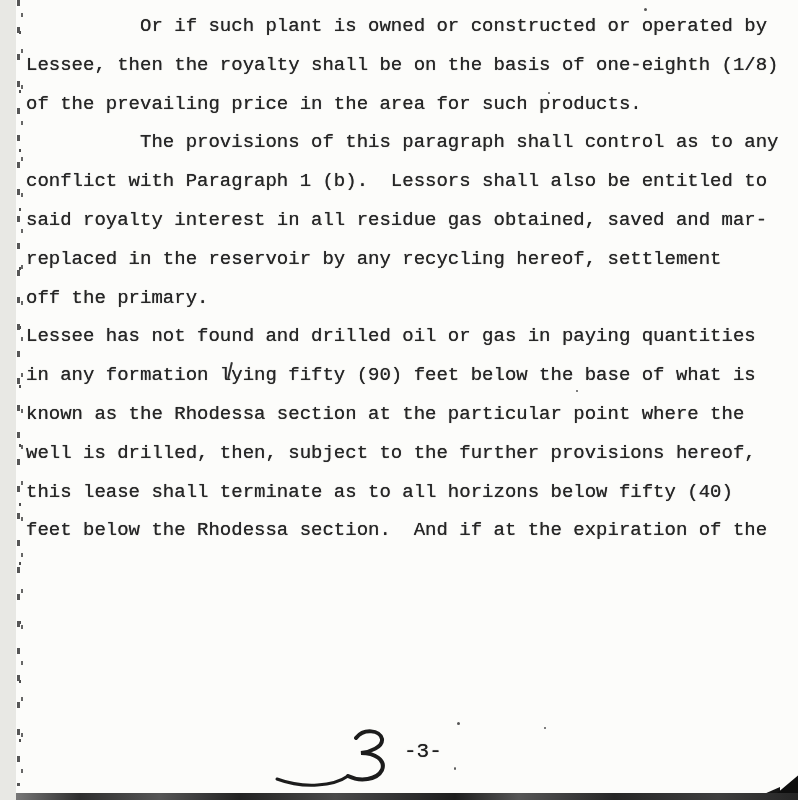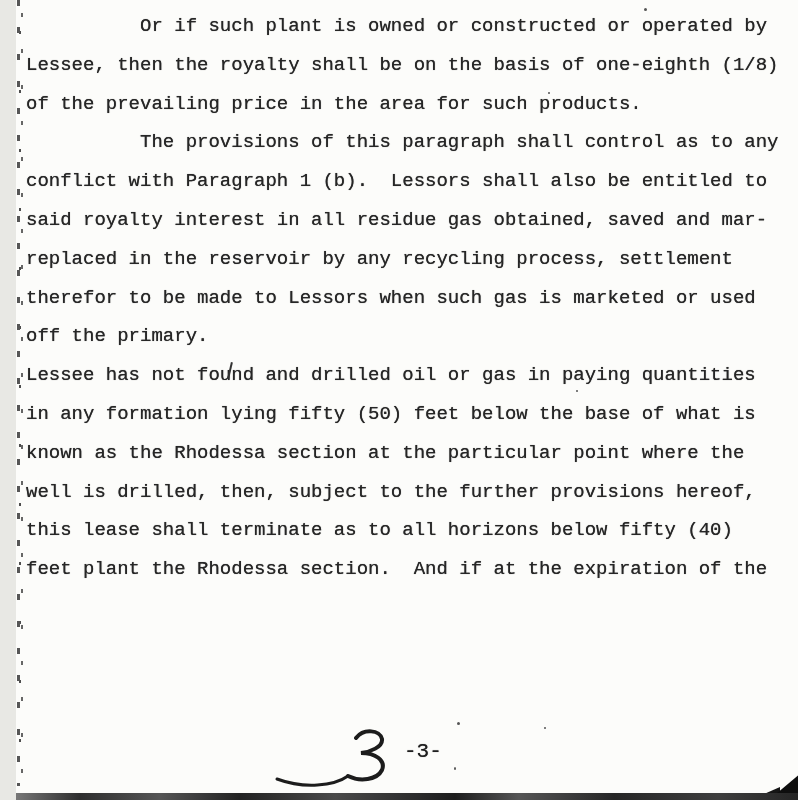--- a/index.html
+++ b/index.html
@@ -88,29 +88,28 @@
 
 <div class="screen">
 
   <div class="text-block">
     <div class="line">          Or if such plant is owned or constructed or operated by</div>
     <div class="line">Lessee, then the royalty shall be on the basis of one-eighth (1/8)</div>
     <div class="line">of the prevailing price in the area for such products.</div>
     <div class="line">          The provisions of this paragraph shall control as to any</div>
     <div class="line">conflict with Paragraph 1 (b).  Lessors shall also be entitled to</div>
     <div class="line">said royalty interest in all residue gas obtained, saved and mar-</div>
-    <div class="line">replaced in the reservoir by any recycling process, settlement</div>
-    <div class="line">therefor to be made to Lessors when such gas is marketed or used</div>
+    <div class="line">replaced in the reservoir by any recycling hereof, settlement</div>
     <div class="line">off the primary.</div>
     <div class="line">Lessee has not found and drilled oil or gas in paying quantities</div>
-    <div class="line">in any formation lying fifty (50) feet below the base of what is</div>
+    <div class="line">in any formation lying fifty (90) feet below the base of what is</div>
     <div class="line">known as the Rhodessa section at the particular point where the</div>
     <div class="line">well is drilled, then, subject to the further provisions hereof,</div>
     <div class="line">this lease shall terminate as to all horizons below fifty (40)</div>
-    <div class="line">feet plant the Rhodessa section.  And if at the expiration of the</div>
+    <div class="line">feet below the Rhodessa section.  And if at the expiration of the</div>
   </div>
 
   <div class="stray-mark"></div>
 
   <div class="handwritten-3">
     <svg width="140" height="62" viewBox="0 0 140 62" xmlns="http://www.w3.org/2000/svg">
       <path d="M 92 12 C 100 2 116 4 118 13 C 119 21 106 26 97 27 C 111 27 122 34 118 44 C 113 54 96 56 84 50" fill="none" stroke="#1c1c1c" stroke-width="4" stroke-linecap="round"></path>
       <path d="M 84 50 C 70 60 40 63 13 53" fill="none" stroke="#1c1c1c" stroke-width="3" stroke-linecap="round"></path>
     </svg>
   </div>

